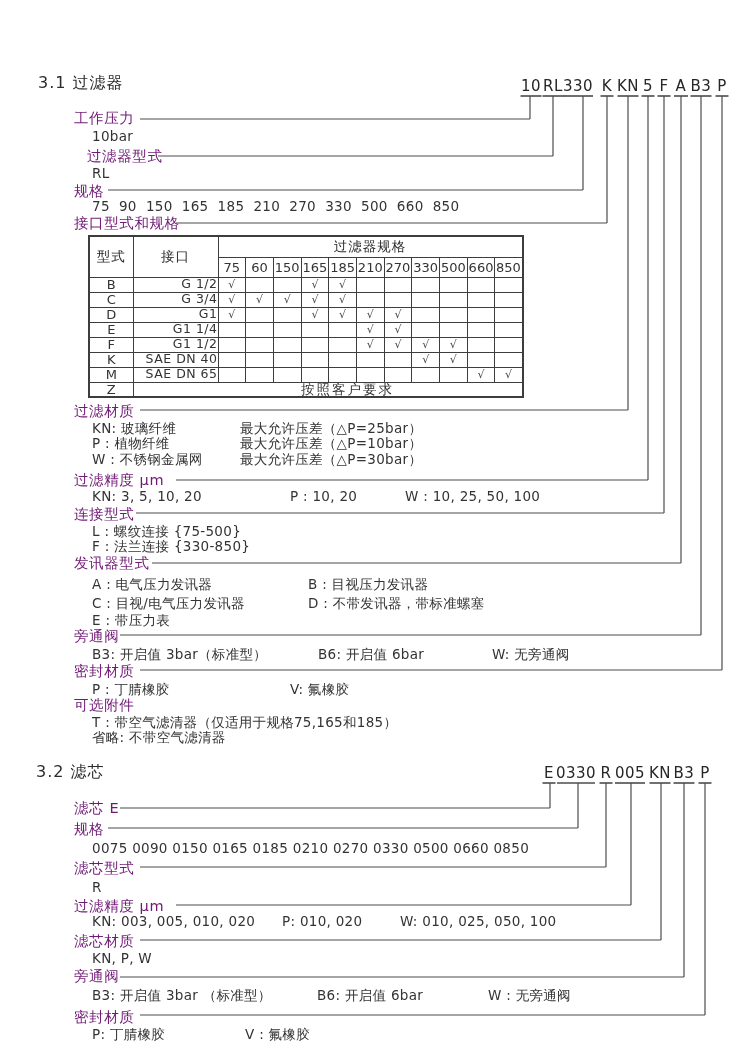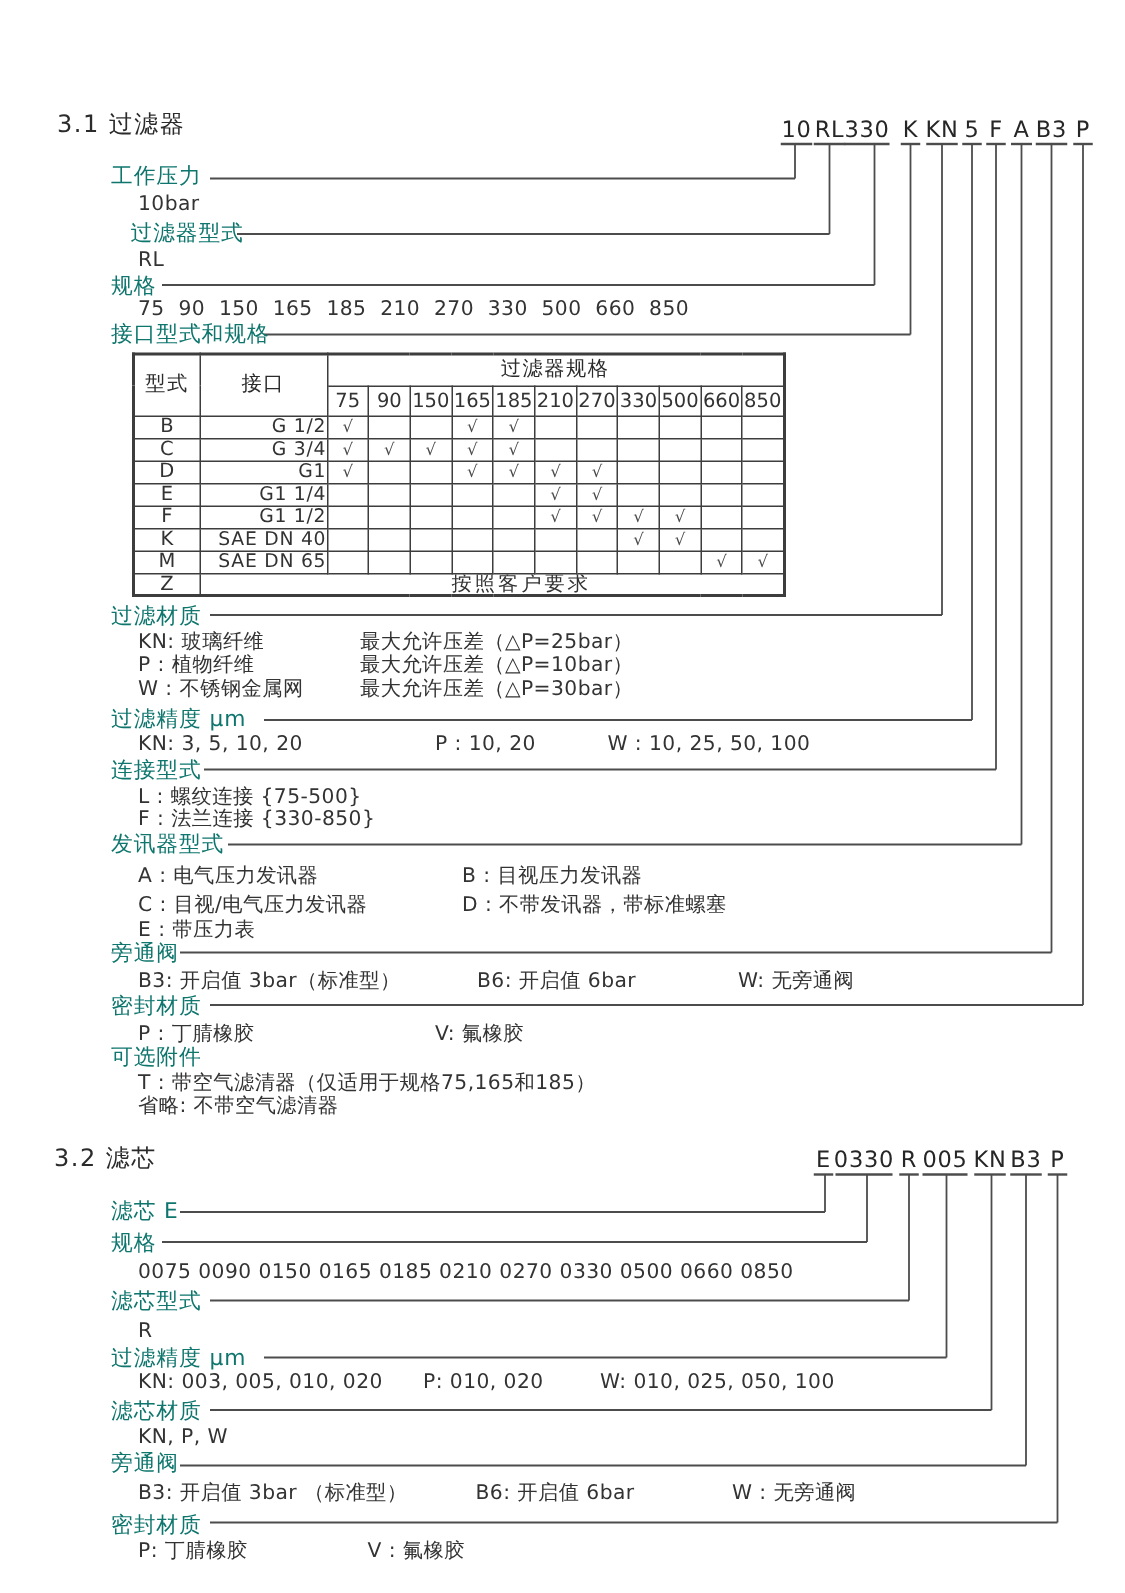--- a/index.html
+++ b/index.html
@@ -5,21 +5,21 @@
   html,body{margin:0;padding:0;background:#e8e8e8;}
   .page{
     position:relative;width:750px;height:1062px;background:#ffffff;
     font-family:"DejaVu Sans",sans-serif;color:#2e2e2e;overflow:hidden;
     margin:0 auto;
   }
   .abs{position:absolute;white-space:pre;line-height:1.05;}
   .page-title{font-size:19px;letter-spacing:1px;color:#262626;}
   .sec-heading{font-size:16px;letter-spacing:1px;color:#2b2b2b;}
   .code-seg{font-size:15px;letter-spacing:.5px;color:#262626;transform:translateX(-50%);}
-  .lbl{font-size:14.5px;letter-spacing:.6px;color:#0f766e;}
+  .lbl{font-size:14.5px;letter-spacing:.6px;color:#701a75;}
   .rowtxt{font-size:13.5px;letter-spacing:.3px;color:#333333;}
   svg.lines{position:absolute;left:0;top:0;pointer-events:none;}
   .tblwrap{position:absolute;}
   table.itf{border-collapse:collapse;table-layout:fixed;border:2px solid #3d3d3d;}
   table.itf td{border:1px solid #3d3d3d;text-align:center;vertical-align:middle;
     padding:0;font-size:13px;color:#333;line-height:1;overflow:hidden;}
   table.itf td.hd{font-size:13.5px;letter-spacing:1px;color:#2b2b2b;}
   table.itf td.intf{text-align:right;padding-left:7px;font-size:12.5px;letter-spacing:.5px;}
   table.itf td.chk{font-size:11px;color:#4a4a4a;}
   table.itf td.note{font-size:13.5px;letter-spacing:2px;padding-left:40px;}
@@ -153,21 +153,21 @@
           <col style="width: 27.7px;">
         </colgroup>
         <tbody>
           <tr style="height: 21px;">
             <td class="hd" rowspan="2">型式</td>
             <td class="hd" rowspan="2">接口</td>
             <td class="hd" colspan="11">过滤器规格</td>
           </tr>
           <tr style="height: 20px;">
             <td>75</td>
-            <td>90</td>
+            <td>60</td>
             <td>150</td>
             <td>165</td>
             <td>185</td>
             <td>210</td>
             <td>270</td>
             <td>330</td>
             <td>500</td>
             <td>660</td>
             <td>850</td>
           </tr>

